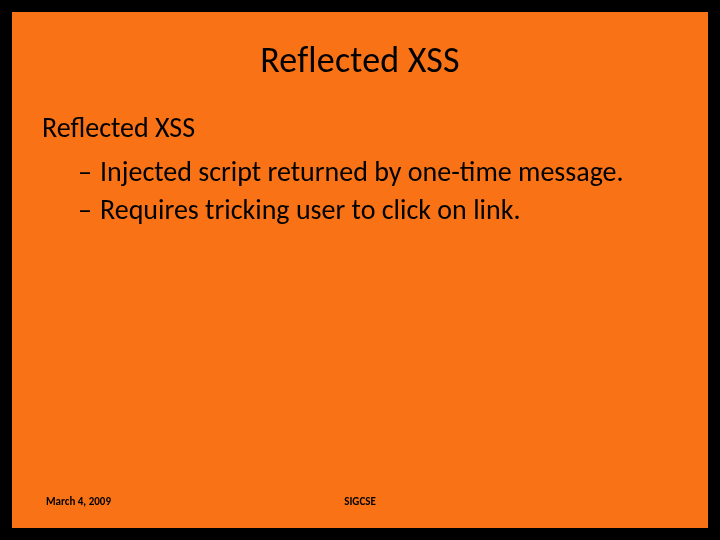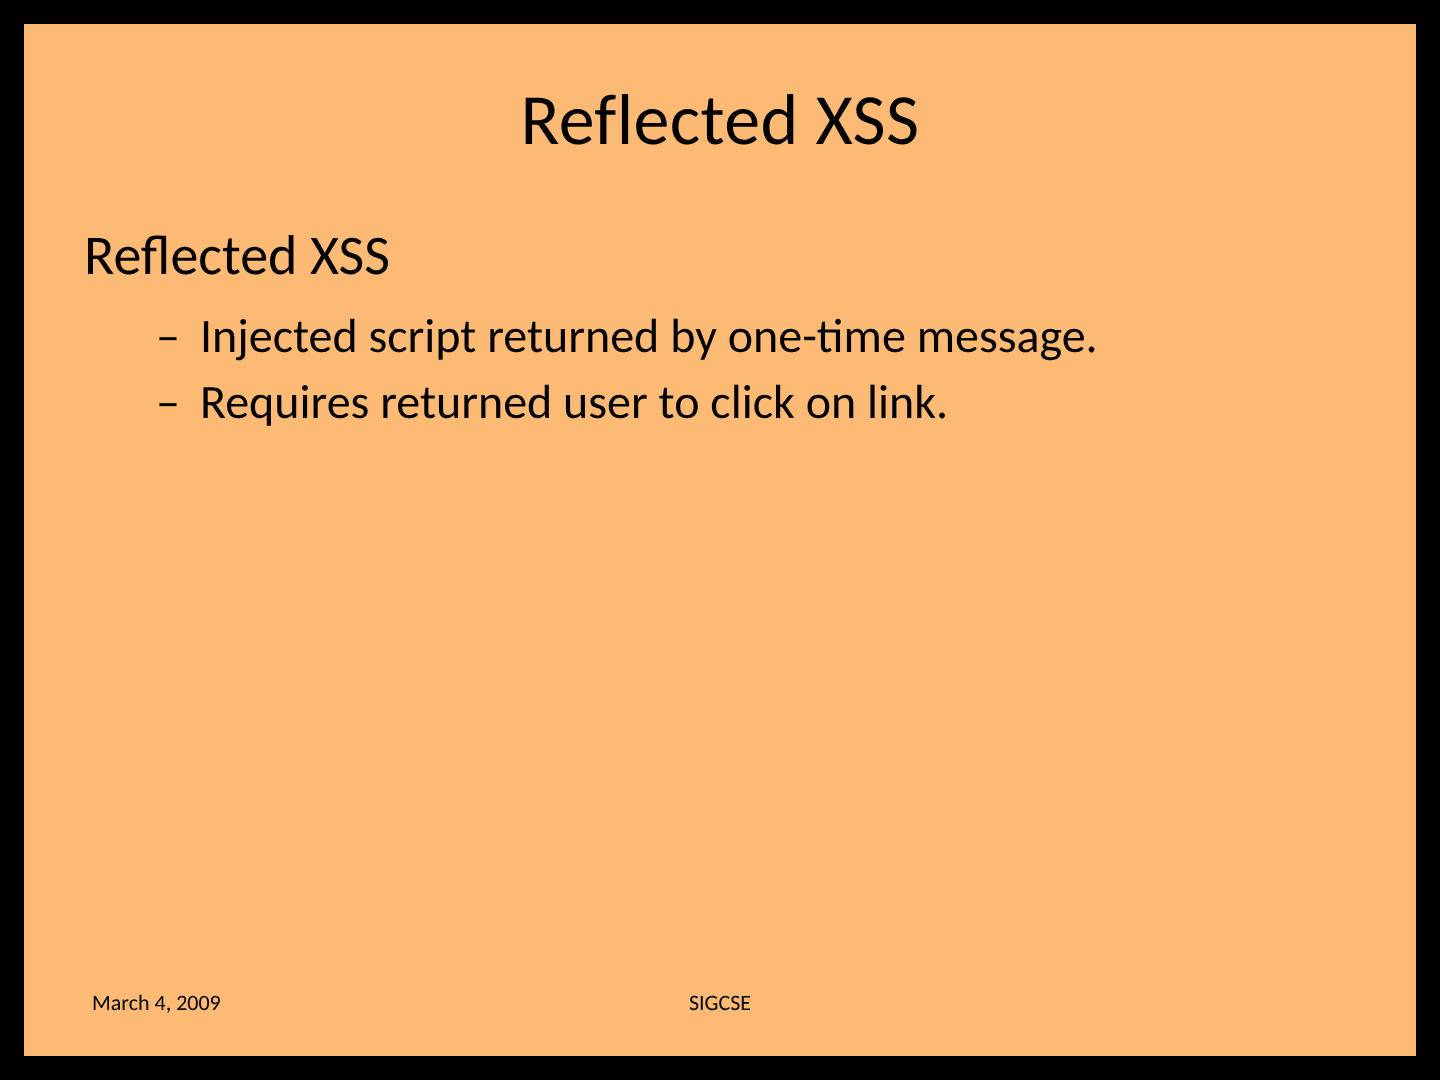--- a/index.html
+++ b/index.html
@@ -5,21 +5,21 @@
   * { margin: 0; padding: 0; box-sizing: border-box; }
   html, body { width: 720px; height: 540px; overflow: hidden; }
   body {
     background: #000;
     font-family: "Calibri", "Segoe UI", Arial, sans-serif;
   }
   .slide {
     position: relative;
     width: 720px;
     height: 540px;
-    background: #fdba74;
+    background: #f97316;
     color: #000;
     border: 12px solid #000;
     padding: 0;
   }
   .title {
     font-size: 36px;
     font-weight: 400;
     text-align: center;
     margin-top: 26px;
     margin-bottom: 28px;
@@ -30,60 +30,61 @@
     font-weight: 400;
     margin-left: 30px;
     margin-bottom: 8px;
   }
   .bullets {
     list-style: none;
     margin-left: 66px;
     margin-top: 2px;
   }
   .bullets li {
-    font-size: 24px;
+    font-size: 28px;
     line-height: 1.36;
     font-weight: 400;
     position: relative;
     padding-left: 22px;
   }
   .bullets li::before {
     content: "–";
     position: absolute;
     left: 0;
     top: 0;
   }
   .footer {
     position: absolute;
     bottom: 20px;
     left: 0;
     right: 0;
     font-size: 11px;
     color: #000;
     padding: 0 34px;
+    font-weight: bold;
   }
   .footer .date { float: left; }
   .footer .venue {
     position: absolute;
     left: 50%;
     transform: translateX(-50%);
   }
 </style>
 </head>
 <body>
 
 <div class="slide">
 
   <h1 class="title">Reflected XSS</h1>
 
   <h2 class="subtitle">Reflected XSS</h2>
 
   <ul class="bullets">
     <li>Injected script returned by one-time message.</li>
-    <li>Requires returned user to click on link.</li>
+    <li>Requires tricking user to click on link.</li>
   </ul>
 
   <div class="footer">
     <span class="date">March 4, 2009</span>
     <span class="venue">SIGCSE</span>
   </div>
 
 </div>
 
 </body></html>

